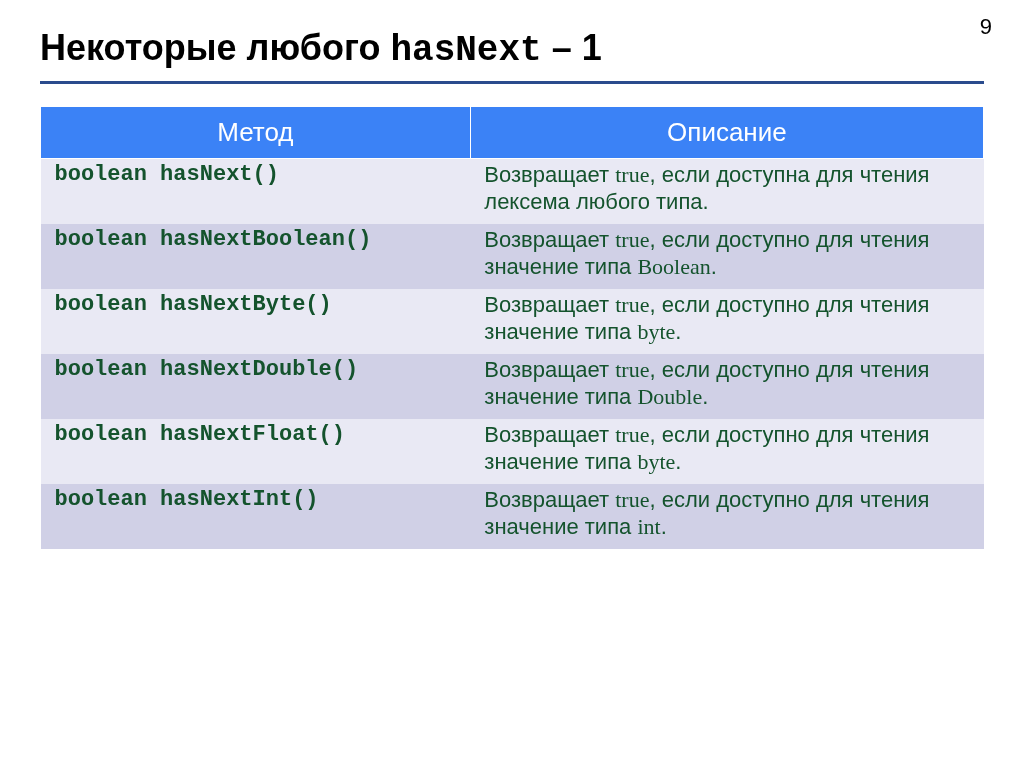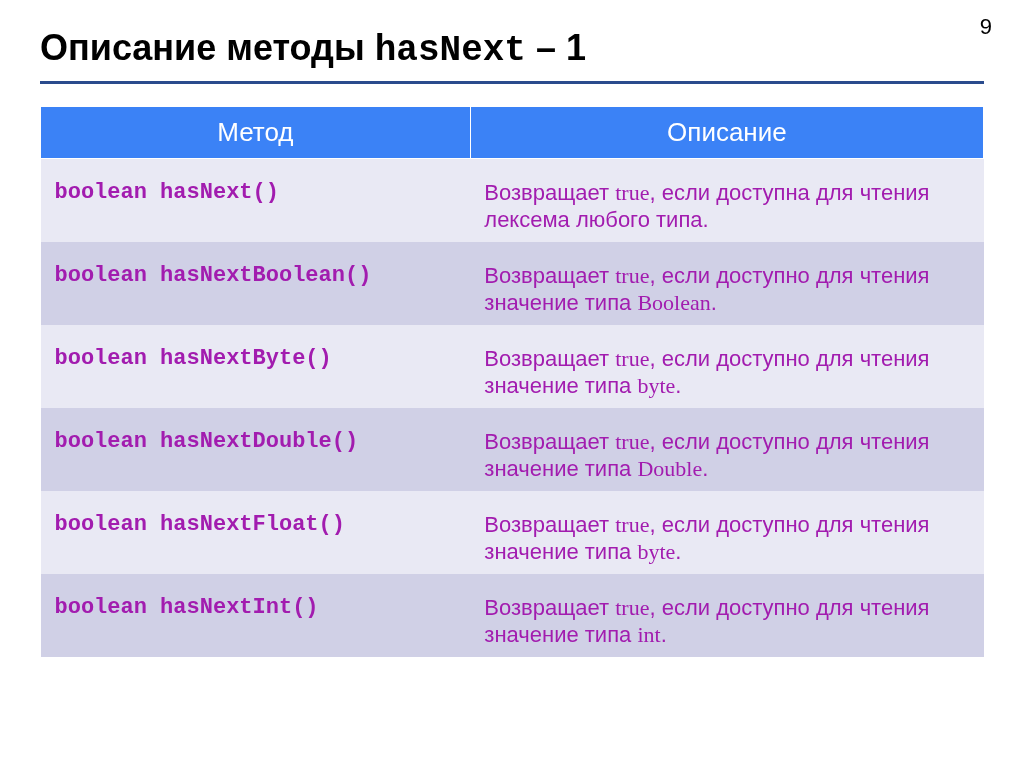--- a/index.html
+++ b/index.html
@@ -4,35 +4,35 @@
 <style>
   * { margin: 0; padding: 0; box-sizing: border-box; }
   html, body { width: 1024px; height: 767px; background: #fff; font-family: Arial, Helvetica, sans-serif; }
   .slide { position: relative; width: 1024px; height: 767px; padding: 28px 40px 0 40px; }
   .page-num { position: absolute; top: 14px; right: 32px; font-size: 22px; color: #000; }
   .title { font-size: 36px; font-weight: bold; color: #000; line-height: 1.1; }
   .title .mono { font-family: "Courier New", Courier, monospace; font-weight: bold; }
   .rule { height: 3px; background: #2a4b8d; margin: 10px 0 22px 0; width: 944px; }
   table.methods { width: 944px; border-collapse: collapse; }
   table.methods th { background: #3b82f6; color: #fff; font-size: 26px; font-weight: normal; padding: 10px 6px; text-align: center; border: 1px solid #ffffff; }
-  table.methods td { font-size: 22px; color: #a21caf; padding: 20px 10px 8px 14px; vertical-align: top; line-height: 1.25; }
+  table.methods td { font-size: 22px; color: #14532d; padding: 2px 10px 8px 14px; vertical-align: top; line-height: 1.25; }
   table.methods tbody tr.even td { background: #e9e9f4; }
   table.methods tbody tr.odd  td { background: #d0d0e6; }
   table.methods td.col-method { font-family: "Courier New", Courier, monospace; font-weight: bold; width: 430px; white-space: nowrap; }
   table.methods td.col-desc   { width: 514px; }
   .desc-line .mono { font-family: Liberation Serif, serif; }
 </style>
 </head>
 <body>
 
 <div class="slide">
   <div class="page-num">9</div>
 
   <div class="title">
-    <span>Описание методы </span><span class="mono">hasNext</span><span> – 1</span>
+    <span>Некоторые любого </span><span class="mono">hasNext</span><span> – 1</span>
   </div>
 
   <div class="rule"></div>
 
   <table class="methods">
     <thead>
       <tr>
         <th>Метод</th>
         <th>Описание</th>
       </tr>

